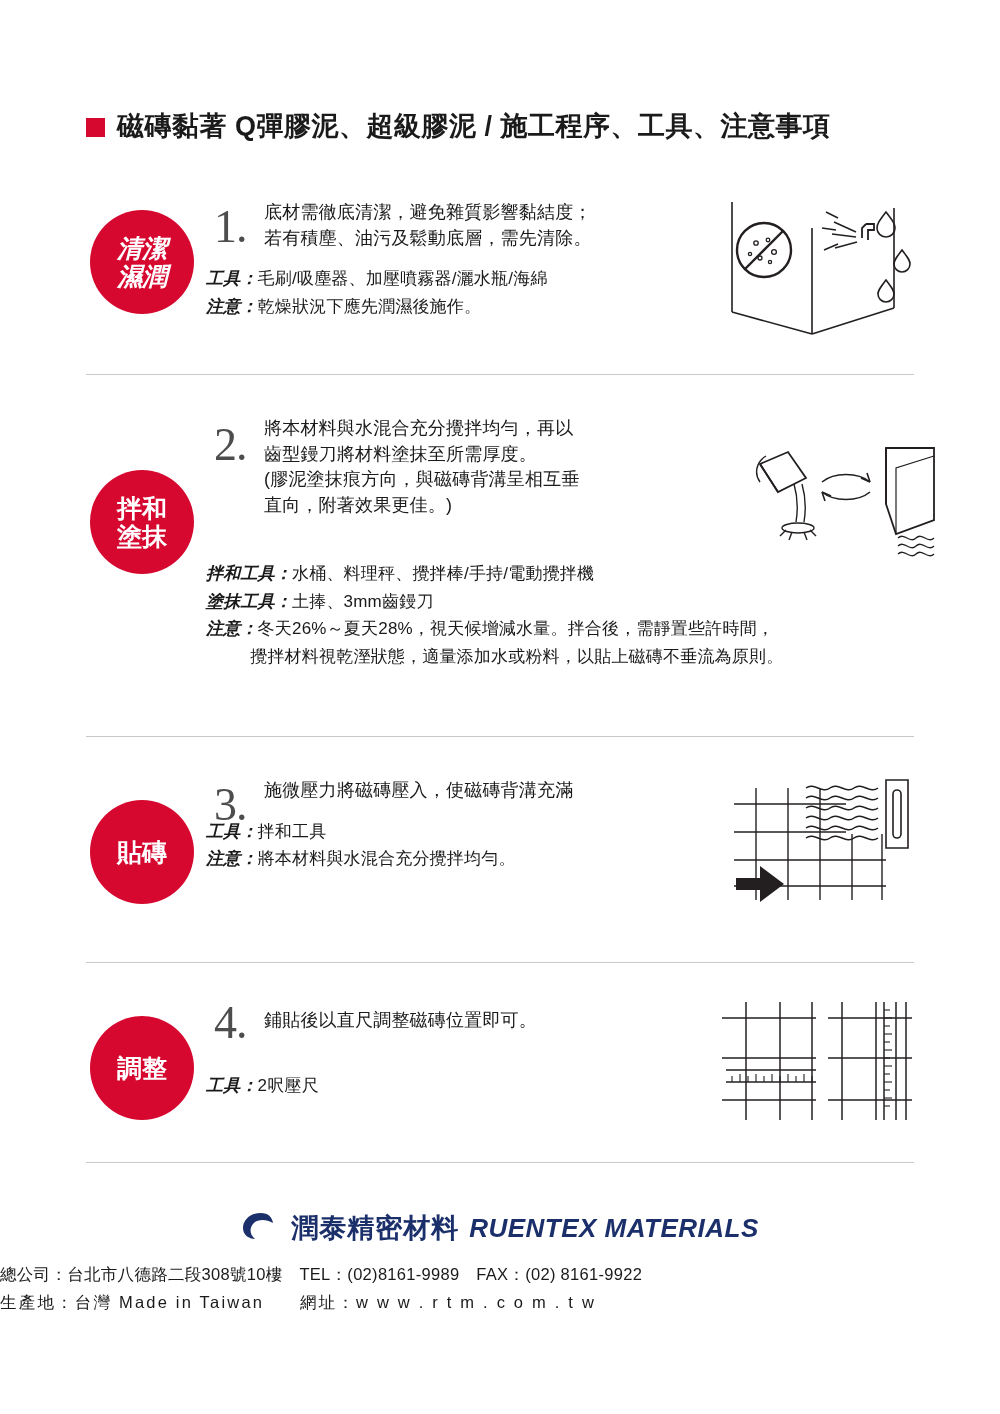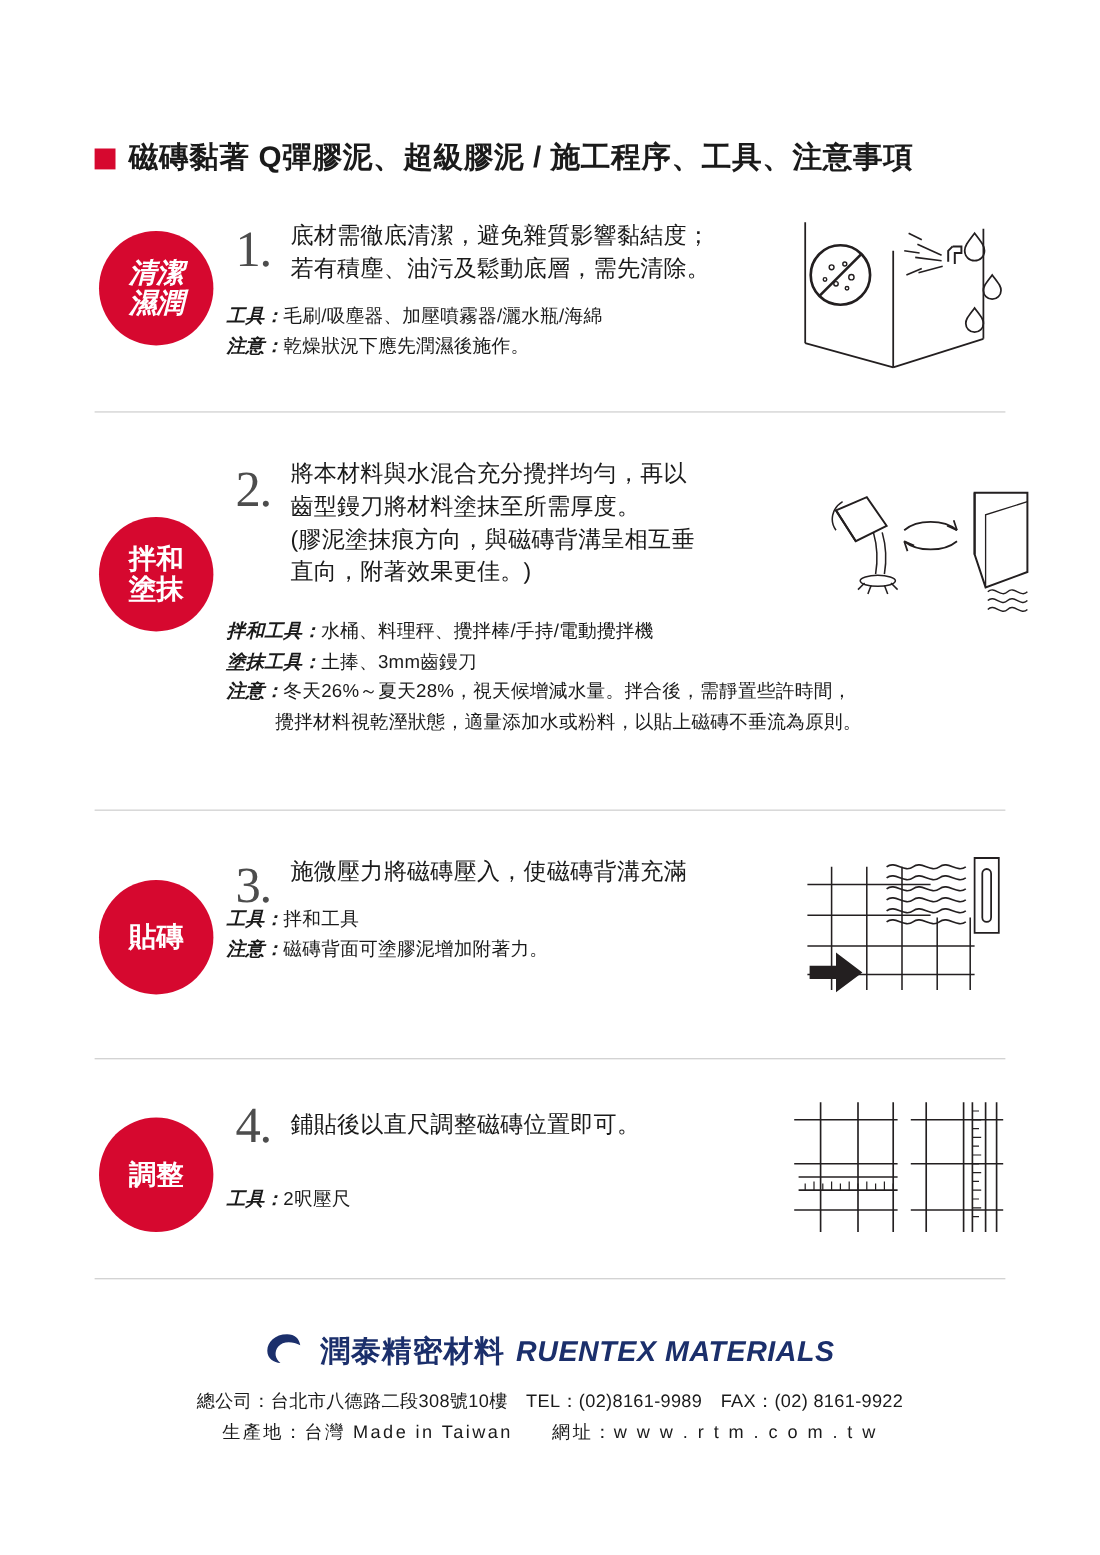--- a/index.html
+++ b/index.html
@@ -15,21 +15,20 @@
     width: 1000px; height: 1414px;
     overflow: hidden;
   }
 
   
   .title-row {
     position: absolute;
     left: 86px; top: 108px;
     display: flex; align-items: center;
     gap: 12px;
-    margin-top: 17px;
   }
   .title-square {
     width: 19px; height: 19px;
     background: #d6082f;
     display: inline-block;
     margin-top: 2px;
   }
   .title-text {
     font-size: 27px;
     font-weight: bold;
@@ -68,21 +67,21 @@
     font-family: "Liberation Serif", serif;
     font-size: 46px;
     color: #4d4d4d;
     font-weight: normal;
     letter-spacing: -1px;
   }
   .body-block {
     position: absolute;
   }
   .lead {
-    font-size: 21px;
+    font-size: 18px;
     line-height: 1.42;
     color: #1a1a1a;
     letter-spacing: 0.2px;
   }
   .meta {
     font-size: 17px;
     line-height: 1.62;
     color: #1a1a1a;
     letter-spacing: 0.2px;
   }
@@ -98,21 +97,21 @@
   }
 
   
   .illus { position: absolute; }
 
   
   .footer {
     position: absolute;
     left: 0; right: 0;
     top: 1210px;
-    text-align: center;
+    text-align: left;
   }
   .brand-row {
     display: flex;
     align-items: center;
     justify-content: center;
     gap: 10px;
   }
   .brand-cn {
     font-size: 27px;
     font-weight: bold;
@@ -300,21 +299,21 @@
 
       <div class="body-block" style="left:178px; top:600px; width:470px;">
         <div class="lead">
           <div>施微壓力將磁磚壓入，使磁磚背溝充滿</div>
         </div>
         <div class="meta" style="margin-top:14px; margin-left:-58px;">
           <div>
             <span class="k">工具：</span><span>拌和工具</span>
           </div>
           <div>
-            <span class="k">注意：</span><span>磁磚背面可塗膠泥增加附著力。</span>
+            <span class="k">注意：</span><span>將本材料與水混合充分攪拌均勻。</span>
           </div>
         </div>
       </div>
 
       <div class="illus" style="left:640px; top:596px;">
         <svg width="195" height="140" viewBox="0 0 195 140" fill="none" stroke="#231f20">
 
           <g stroke-width="1.4">
             <path d="M8 30 L120 30"></path>
             <path d="M8 58 L120 58"></path>

